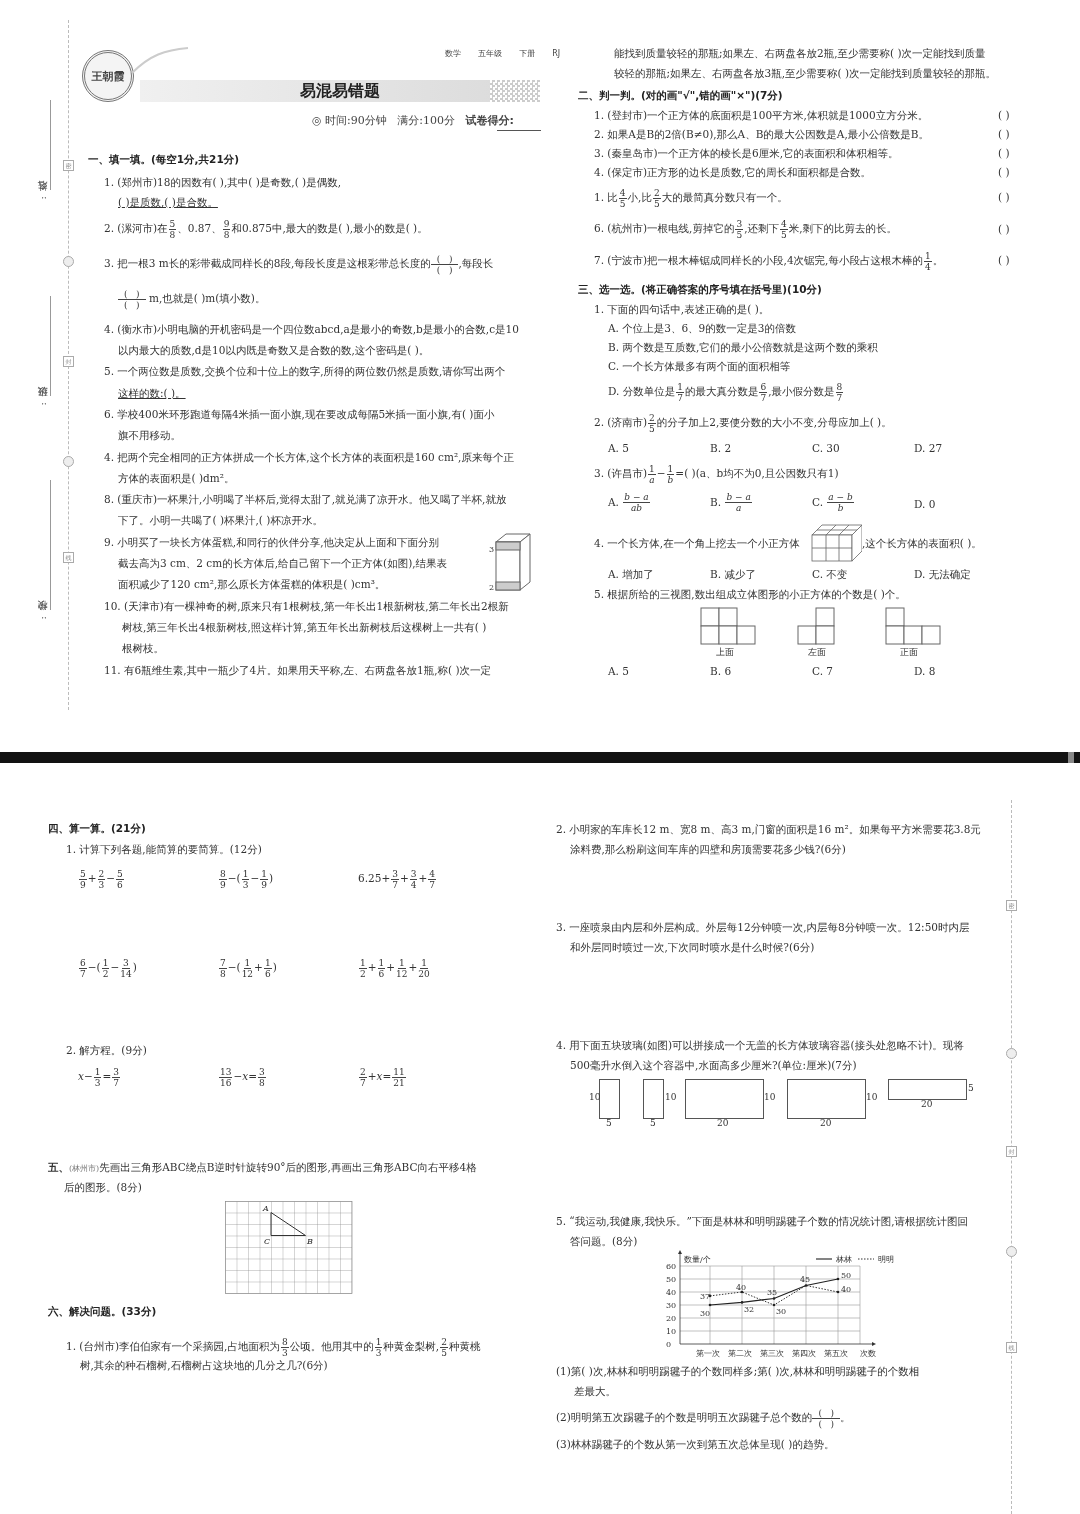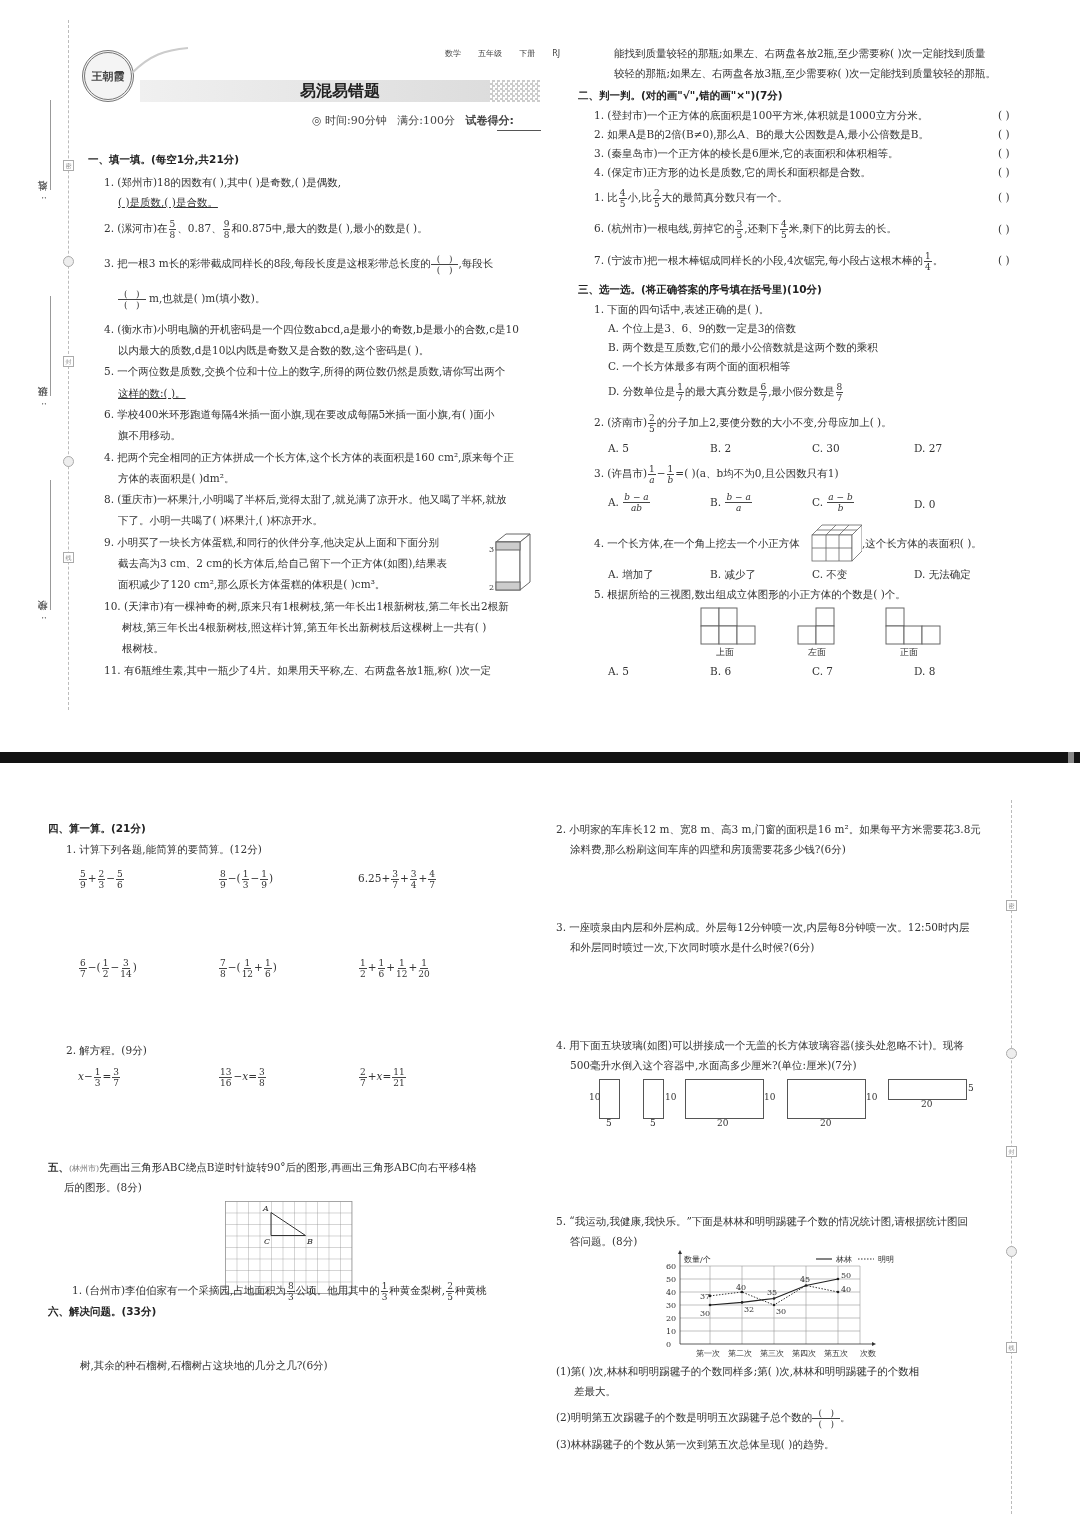--- a/index.html
+++ b/index.html
@@ -397,21 +397,21 @@
       </pattern>
     </defs>
     <rect x="0.5" y="0.5" width="126.5" height="92" fill="url(#sq)" stroke="#888" stroke-width="0.7"></rect>
     <polygon points="46,11.5 80.5,34.5 46,34.5" fill="none" stroke="#333" stroke-width="1"></polygon>
     <text x="38" y="10" font-size="8" font-style="italic" fill="#222">A</text>
     <text x="39" y="43" font-size="8" font-style="italic" fill="#222">C</text>
     <text x="82" y="43" font-size="8" font-style="italic" fill="#222">B</text>
   </svg>
 
   <div class="h" style="left:48px;top:1305px;">六、解决问题。(33分)</div>
-  <div class="t" style="left:66px;top:1278px;line-height:24px;margin-left:6px;">
+  <div class="t" style="left:66px;top:1334px;line-height:24px;">
     <span>1. (台州市)李伯伯家有一个采摘园,占地面积为</span><span class="frac">
         <span class="n">8</span>
         <span>3</span>
       </span><span>公顷。他用其中的</span><span class="frac">
         <span class="n">1</span>
         <span>3</span>
       </span><span>种黄金梨树,</span><span class="frac">
         <span class="n">2</span>
         <span>5</span>
       </span><span>种黄桃</span>

